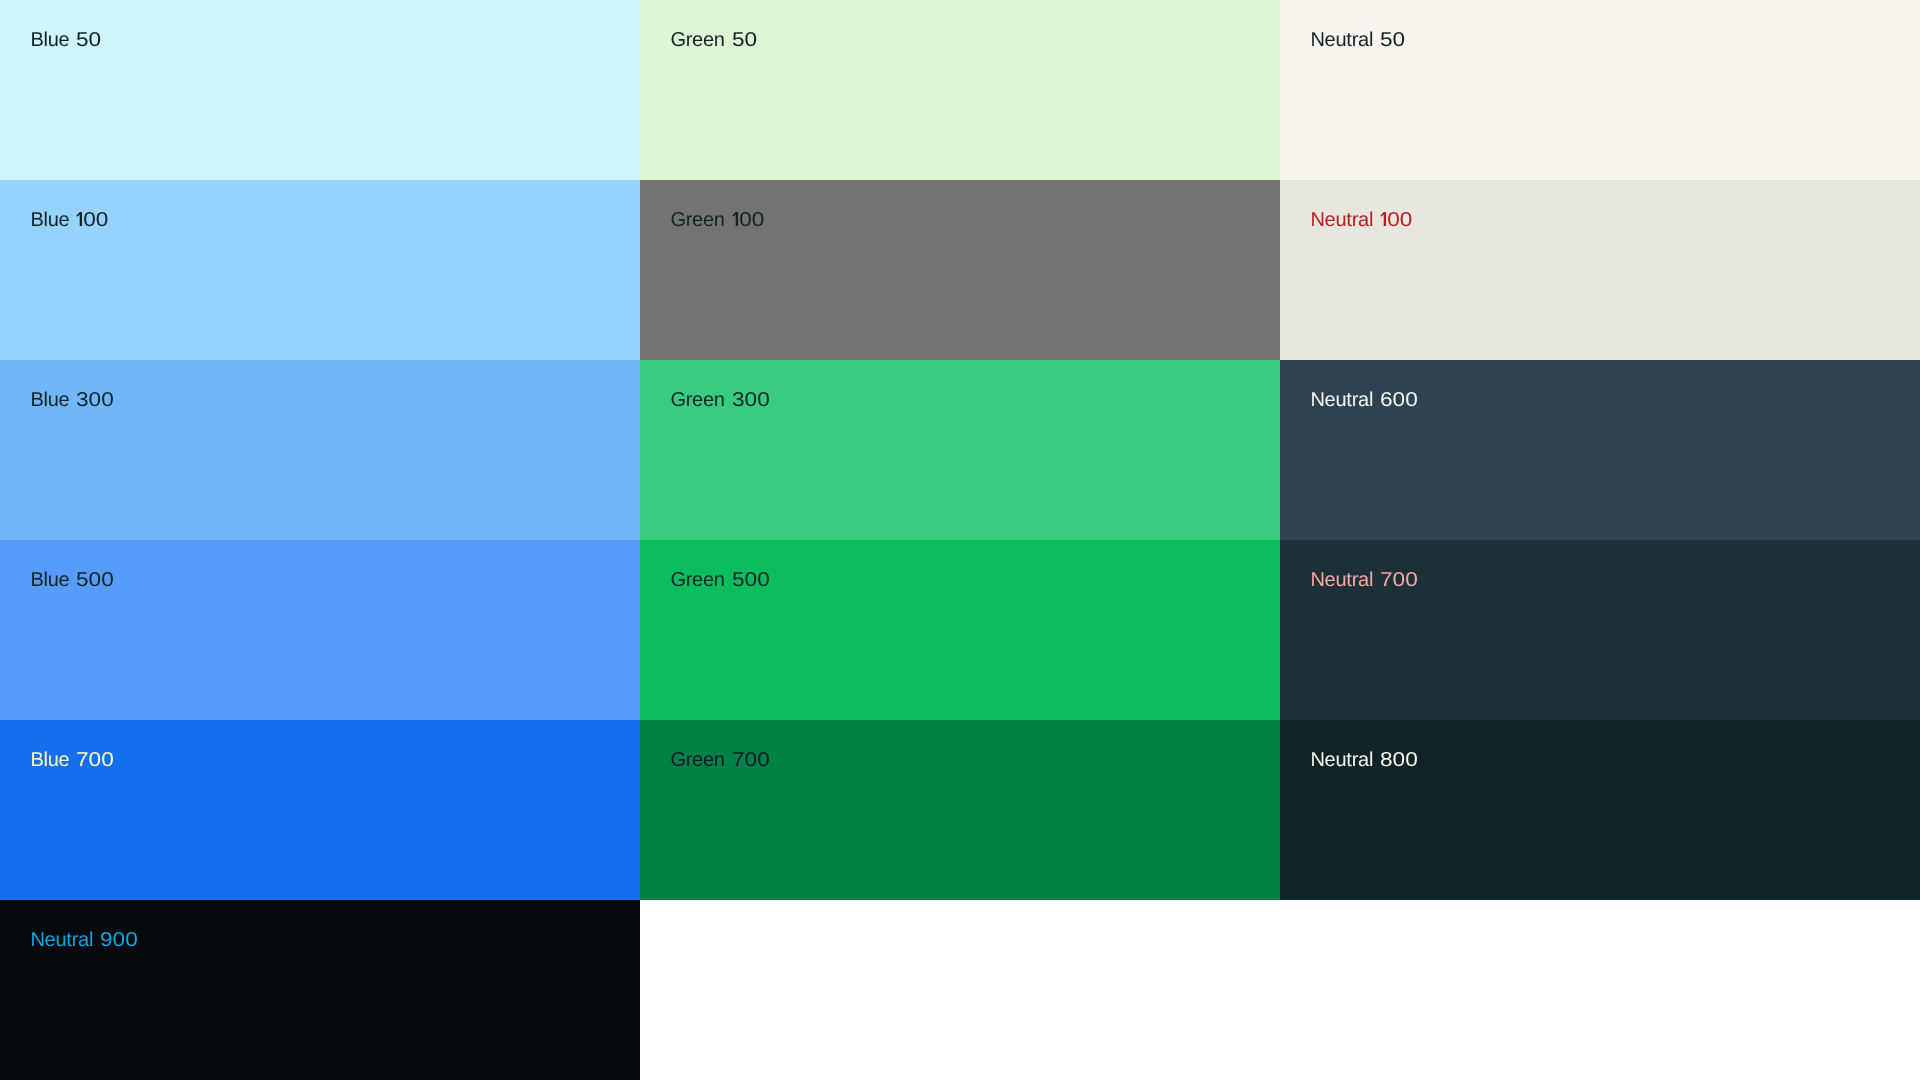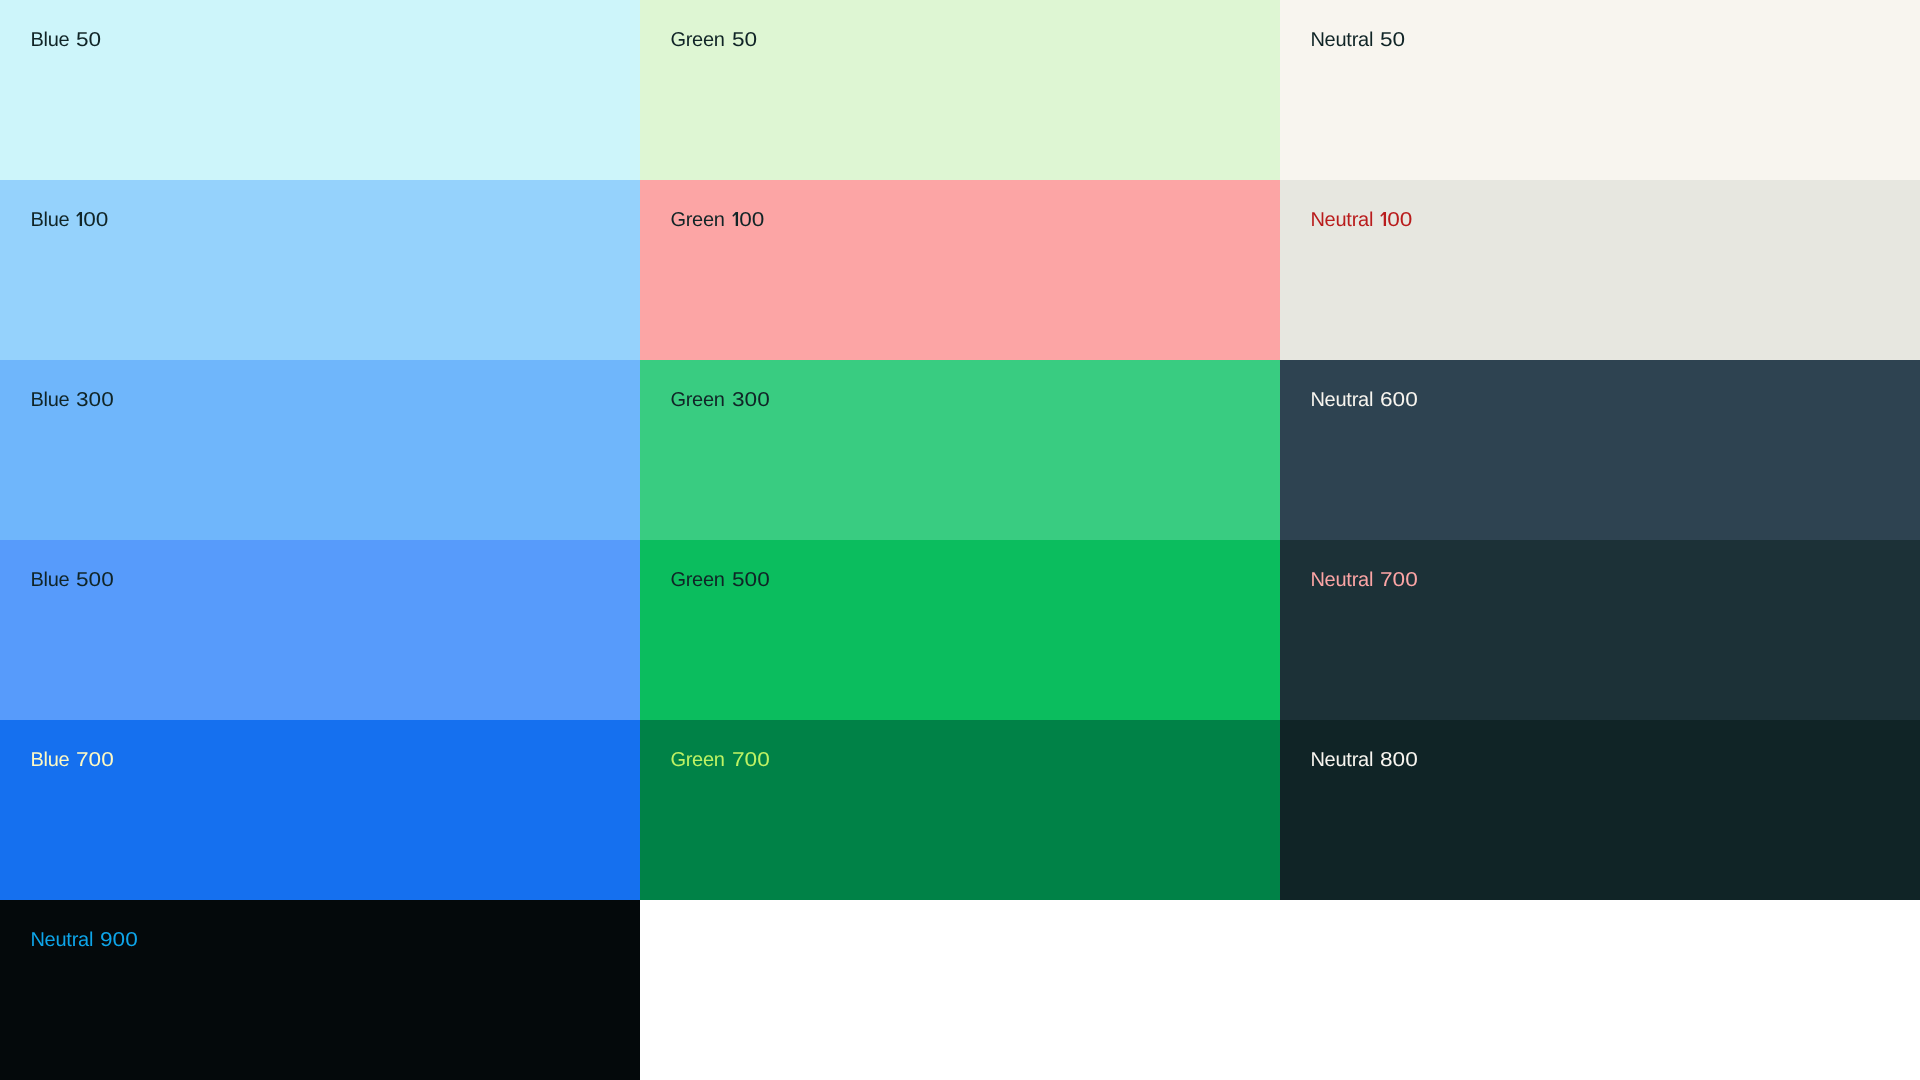--- a/index.html
+++ b/index.html
@@ -54,21 +54,21 @@
     <span class="swatch-label" style="color:#102426"><span class="word">Green</span> <span class="num">50</span></span>
   </div>
   <div class="swatch" style="background:#F8F5EF">
     <span class="swatch-label" style="color:#102426"><span class="word">Neutral</span> <span class="num">50</span></span>
   </div>
   <div class="swatch" style="background:#95D2FC">
     <span class="swatch-label" style="color:#102426"><span class="word">Blue</span> <span class="num"><span class="one"><svg width="6.33" height="14.1" viewBox="0 0 6.33 14.1" aria-hidden="true">
               <path fill="currentColor" d="M3.29 0 H5.33 V14.1 H3.29 V2.5 L1.10 4.75 L0.27 3.7 L3.29 0 Z"></path>
             </svg></span>00</span></span>
   </div>
-  <div class="swatch" style="background:#fca5a5">
+  <div class="swatch" style="background:#737373">
     <span class="swatch-label" style="color:#102426"><span class="word">Green</span> <span class="num"><span class="one"><svg width="6.33" height="14.1" viewBox="0 0 6.33 14.1" aria-hidden="true">
               <path fill="currentColor" d="M3.29 0 H5.33 V14.1 H3.29 V2.5 L1.10 4.75 L0.27 3.7 L3.29 0 Z"></path>
             </svg></span>00</span></span>
   </div>
   <div class="swatch" style="background:#E7E7E0">
     <span class="swatch-label" style="color:#b91c1c"><span class="word">Neutral</span> <span class="num"><span class="one"><svg width="6.33" height="14.1" viewBox="0 0 6.33 14.1" aria-hidden="true">
               <path fill="currentColor" d="M3.29 0 H5.33 V14.1 H3.29 V2.5 L1.10 4.75 L0.27 3.7 L3.29 0 Z"></path>
             </svg></span>00</span></span>
   </div>
   <div class="swatch" style="background:#6FB6FB">
@@ -86,21 +86,21 @@
   <div class="swatch" style="background:#0BBD5E">
     <span class="swatch-label" style="color:#102426"><span class="word">Green</span> <span class="num">500</span></span>
   </div>
   <div class="swatch" style="background:#1C3137">
     <span class="swatch-label" style="color:#fca5a5"><span class="word">Neutral</span> <span class="num">700</span></span>
   </div>
   <div class="swatch" style="background:#1570EF">
     <span class="swatch-label" style="color:#fef9c3"><span class="word">Blue</span> <span class="num">700</span></span>
   </div>
   <div class="swatch" style="background:#008247">
-    <span class="swatch-label" style="color:#bef264"><span class="word">Green</span> <span class="num">700</span></span>
+    <span class="swatch-label" style="color:#0f172a"><span class="word">Green</span> <span class="num">700</span></span>
   </div>
   <div class="swatch" style="background:#102426">
     <span class="swatch-label" style="color:#F8F5EF"><span class="word">Neutral</span> <span class="num">800</span></span>
   </div>
   <div class="swatch" style="background:#04090B">
     <span class="swatch-label" style="color:#0ea5e9"><span class="word">Neutral</span> <span class="num">900</span></span>
   </div>
 </main>
 
 </body></html>

